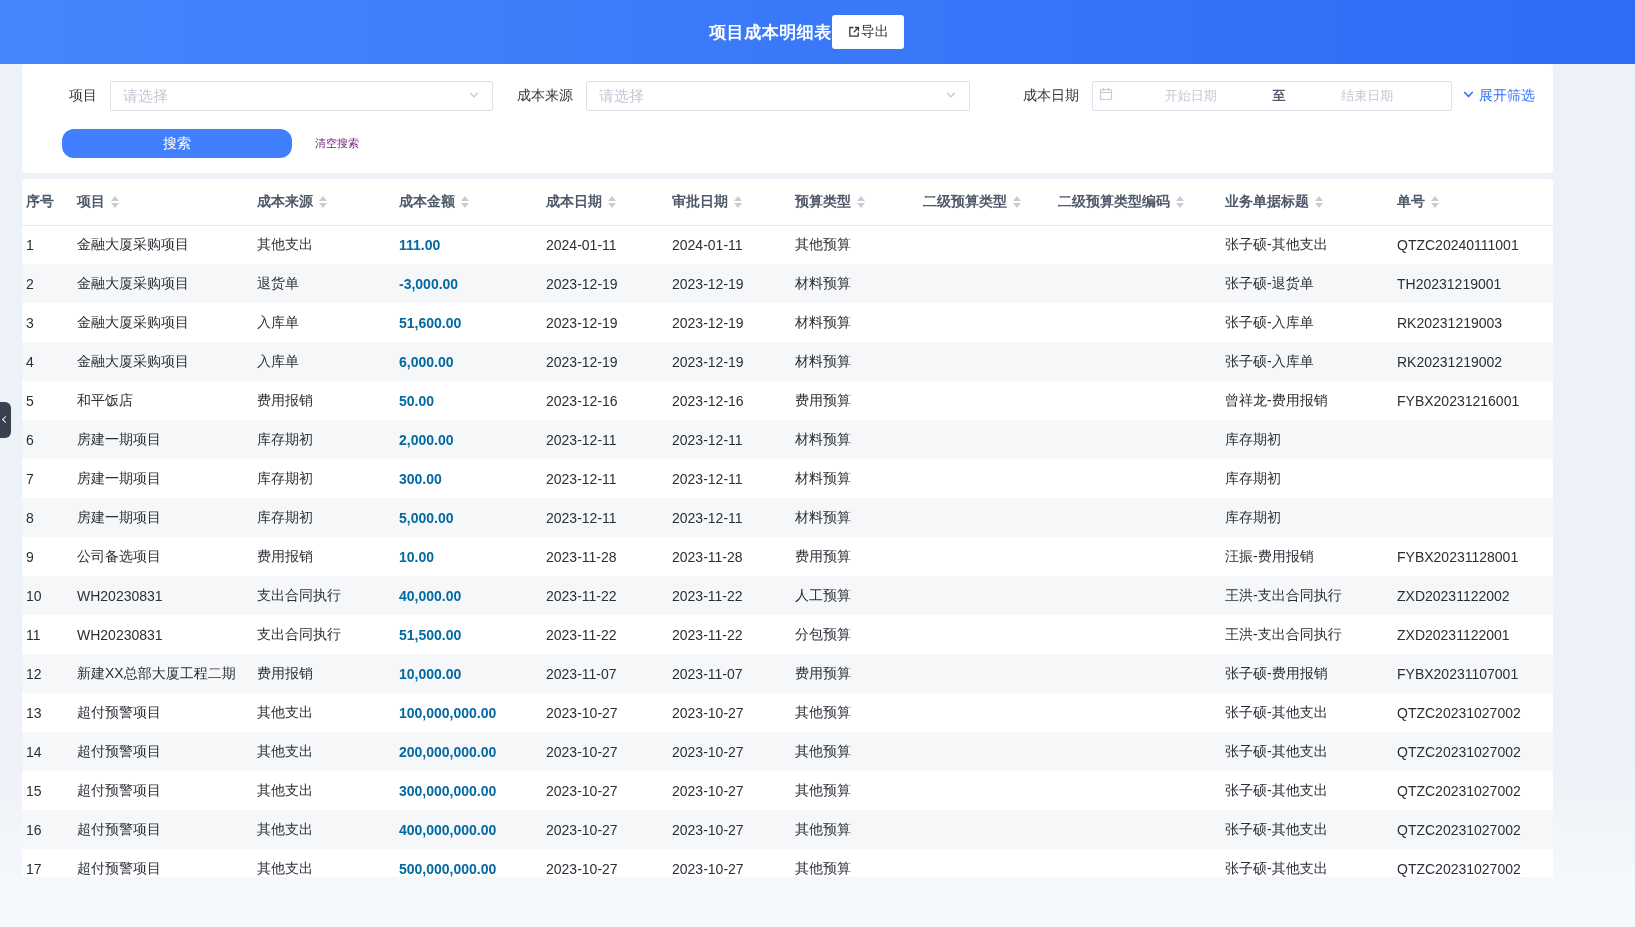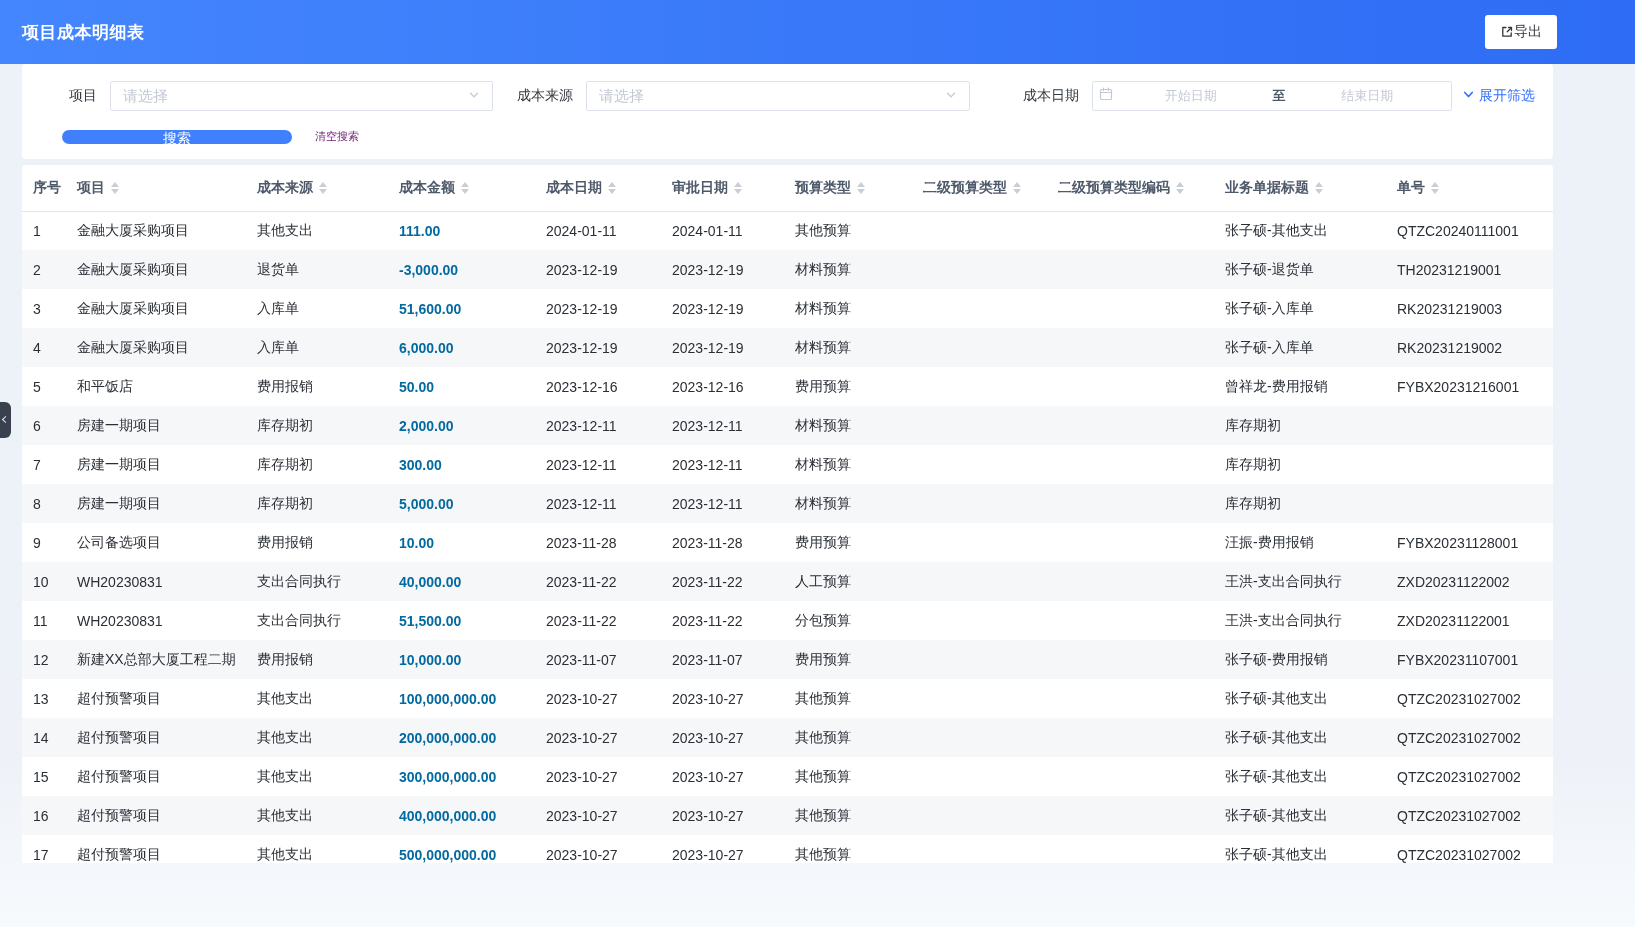--- a/index.html
+++ b/index.html
@@ -6,22 +6,22 @@
   html, body {
     width: 1635px; height: 927px; overflow: hidden;
     font-family: "Liberation Sans", "DejaVu Sans", sans-serif;
   }
   body { position: relative; background: linear-gradient(180deg, #edf1f8 0%, #eef2f8 82%, #f7fafd 100%); }
 
   
   .topbar {
     height: 64px;
     background: linear-gradient(90deg, #4486fd 0%, #2e6cf5 100%);
-    display: flex; align-items: center; justify-content: space-between;
-    padding: 0 78px 0 22px;
+    display: flex; align-items: center; justify-content: center;
+    padding: 0 44px 0 22px;
   }
   .topbar h1 { color: #ffffff; font-size: 17px; font-weight: 700; letter-spacing: .5px; }
   .export-btn {
     height: 34px; padding: 0 15px; background: #ffffff; border: none; border-radius: 3px;
     display: inline-flex; align-items: center; gap: 0;
     font-size: 14px; color: #33383f; cursor: pointer;
     font-family: inherit;
   }
   .export-btn svg { display: block; }
 
@@ -51,39 +51,39 @@
   }
   .date-range .ph { flex: 1; text-align: center; font-size: 13px; color: #c4c9d4; }
   .date-range .sep { font-size: 13px; color: #4e5969; font-weight: 700; padding: 0 4px; }
   .date-range svg { flex: 0 0 auto; }
   .expand-link {
     margin-left: auto; display: inline-flex; align-items: center; gap: 4px;
     color: #3370ff; font-size: 14px; cursor: pointer; text-decoration: none; white-space: nowrap;
   }
   .action-row { display: flex; align-items: center; margin-top: 18px; padding-left: 22px; }
   .search-btn {
-    width: 230px; height: 14px; background: #4080ff; color: #fff; border: none; border-radius: 12px;
+    width: 230px; height: 29px; background: #4080ff; color: #fff; border: none; border-radius: 12px;
     font-size: 14px; cursor: pointer; font-family: inherit;
   }
   .clear-link { margin-left: 23px; color: #701a75; font-size: 11px; cursor: pointer; text-decoration: none; }
 
   
   .table-card {
     margin: 0 82px 0 22px;
     background: #ffffff; border-radius: 4px 4px 0 0;
     height: 698px; overflow: hidden;
   }
   table { width: 100%; border-collapse: collapse; table-layout: fixed; }
   thead th {
     height: 46px; text-align: left; padding: 0 10px;
     font-size: 14px; font-weight: 600; color: #4e5969;
     border-bottom: 1px solid #e5e6eb; background: #fff; white-space: nowrap;
     overflow: hidden;
   }
-  thead th:first-child, tbody td:first-child { padding-left: 11px; }
+  thead th:first-child, tbody td:first-child { padding-left: 4px; }
   .th-label { vertical-align: middle; }
   .sorter { display: inline-flex; flex-direction: column; margin-left: 6px; vertical-align: middle; cursor: pointer; }
   .caret { width: 0; height: 0; border-left: 4px solid transparent; border-right: 4px solid transparent; }
   .caret.up { border-bottom: 5px solid #c9cdd4; margin-bottom: 2px; }
   .caret.down { border-top: 5px solid #c9cdd4; }
   tbody td {
     height: 39px; padding: 0 10px; font-size: 14px; color: #2a2f36;
     white-space: nowrap; overflow: hidden; text-overflow: ellipsis;
   }
   tbody tr:nth-child(even) { background: #f6f7f9; }

